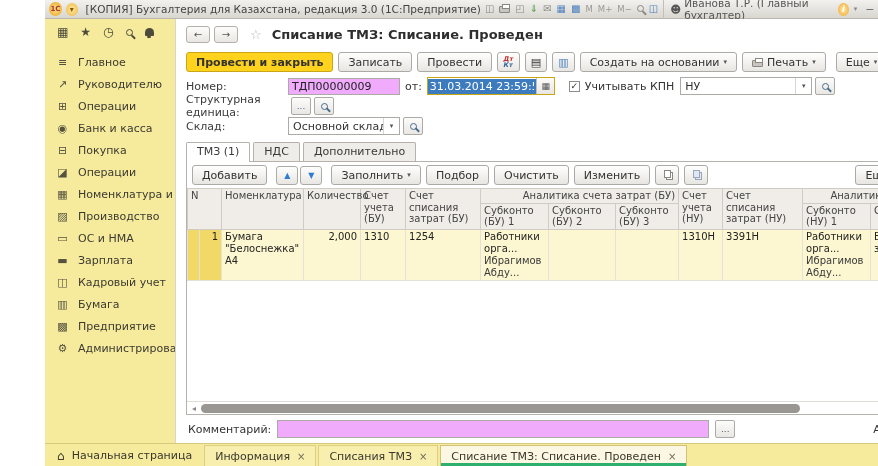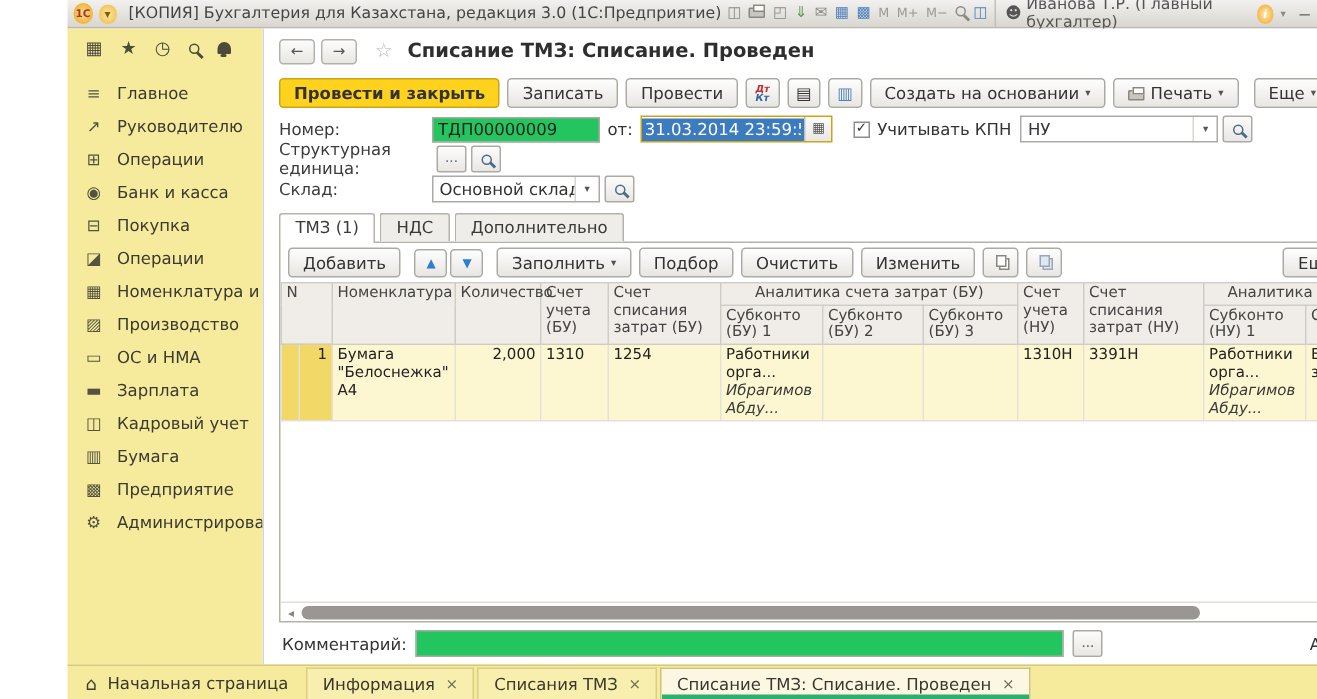--- a/index.html
+++ b/index.html
@@ -67,21 +67,21 @@
   .btn-primary { background:#ffd21e; border-color:#c9a616; font-weight:bold; }
   .btn-ico { width:24px; padding:0; justify-content:center; }
   .caret { font-size:7px; color:#555; }
   .tb-spacer { flex:1; }
   .btn-q { width:22px; padding:0; justify-content:center; }
 
   
   .fields { padding:2px 10px 4px; flex:none; }
   .frow { display:flex; align-items:center; height:18px; margin-bottom:2px; }
   .flabel { width:102px; flex:none; color:#3c3c3c; }
-  .tinput { height:17px; border:1px solid #acaaa5; background:#22c55e; font-family:inherit; font-size:11px; padding:0 3px; color:#222; }
+  .tinput { height:17px; border:1px solid #acaaa5; background:#f0abfc; font-family:inherit; font-size:11px; padding:0 3px; color:#222; }
   .w-num { width:112px; }
   .lbl-ot { margin:0 5px; }
   .date-wrap { display:flex; align-items:center; border:1px solid #c9a616; height:18px; }
   .date-input { border:none; width:108px; height:15px; background:#3d7bbf; color:#fff; font-size:11px; padding:0 2px; font-family:inherit; }
   .mini-btn { width:18px; height:16px; border-left:1px solid #c0beb8; background:linear-gradient(#fcfcfb,#e9e7e3);
     display:flex; align-items:center; justify-content:center; font-size:9px; color:#555; }
   .sq-btn { width:20px; height:18px; border:1px solid #acaaa5; border-radius:2px; background:linear-gradient(#fcfcfb,#e9e7e3);
     display:flex; align-items:center; justify-content:center; color:#4a6b8a; font-size:9px; margin-left:3px; }
   .checkbox { width:11px; height:11px; border:1px solid #8f8d88; background:#fff; display:inline-flex;
     align-items:center; justify-content:center; font-size:9px; color:#333; margin:0 5px 0 14px; }
@@ -102,26 +102,26 @@
   .panel { flex:1; margin:0 10px; border:1px solid #b5b2ac; display:flex; flex-direction:column; min-height:0; background:#fff; }
   .table-toolbar { display:flex; align-items:center; gap:5px; padding:3px 5px; flex:none; }
   .updown { display:flex; gap:2px; margin:0 4px; }
   .ud { width:22px; height:19px; border:1px solid #ababa6; border-radius:3px; background:linear-gradient(#fefefe,#e8e6e2);
     display:flex; align-items:center; justify-content:center; font-size:8px; color:#2d7dd2; }
 
   .table-area { flex:1; position:relative; overflow:hidden; min-height:0; }
   table { border-collapse:collapse; table-layout:fixed; width:712px; font-size:10px; }
   th { background:#f0ede8; border:1px solid #cfccc6; font-weight:normal; color:#444; text-align:left;
     vertical-align:top; padding:1px 3px; line-height:1.15; }
-  th.grp { text-align:center; }
+  th.grp { text-align:right; }
   td { border:1px solid #e4e1da; padding:1px 3px; vertical-align:top; line-height:1.2; color:#222; }
   tr.data td { background:#fcf7d0; }
   tr.data td.sel { background:#f2d867; }
   td.num { text-align:right; }
-  .ital { font-style:italic; color:#3a3a3a; }
+  .ital { color:#3a3a3a; }
   .vscroll { position:absolute; top:0; right:0; width:8px; height:100%; background:#f2f0ec; }
   .vscroll .thumb { position:absolute; top:2px; left:1px; width:6px; height:26px; background:#c4c1bb; border-radius:3px; }
 
   .hscroll { height:13px; flex:none; display:flex; align-items:center; padding:0 2px; gap:2px; border-top:1px solid #e0ddd7; }
   .hs-arrow { color:#8a8780; font-size:8px; width:10px; text-align:center; }
   .hs-track { flex:1; height:9px; position:relative; }
   .hs-thumb { position:absolute; left:0; top:0; height:9px; width:86%; background:#9a9792; border-radius:5px; }
 
   
   .comment-row { height:28px; display:flex; align-items:center; padding:0 12px; gap:6px; flex:none; }

